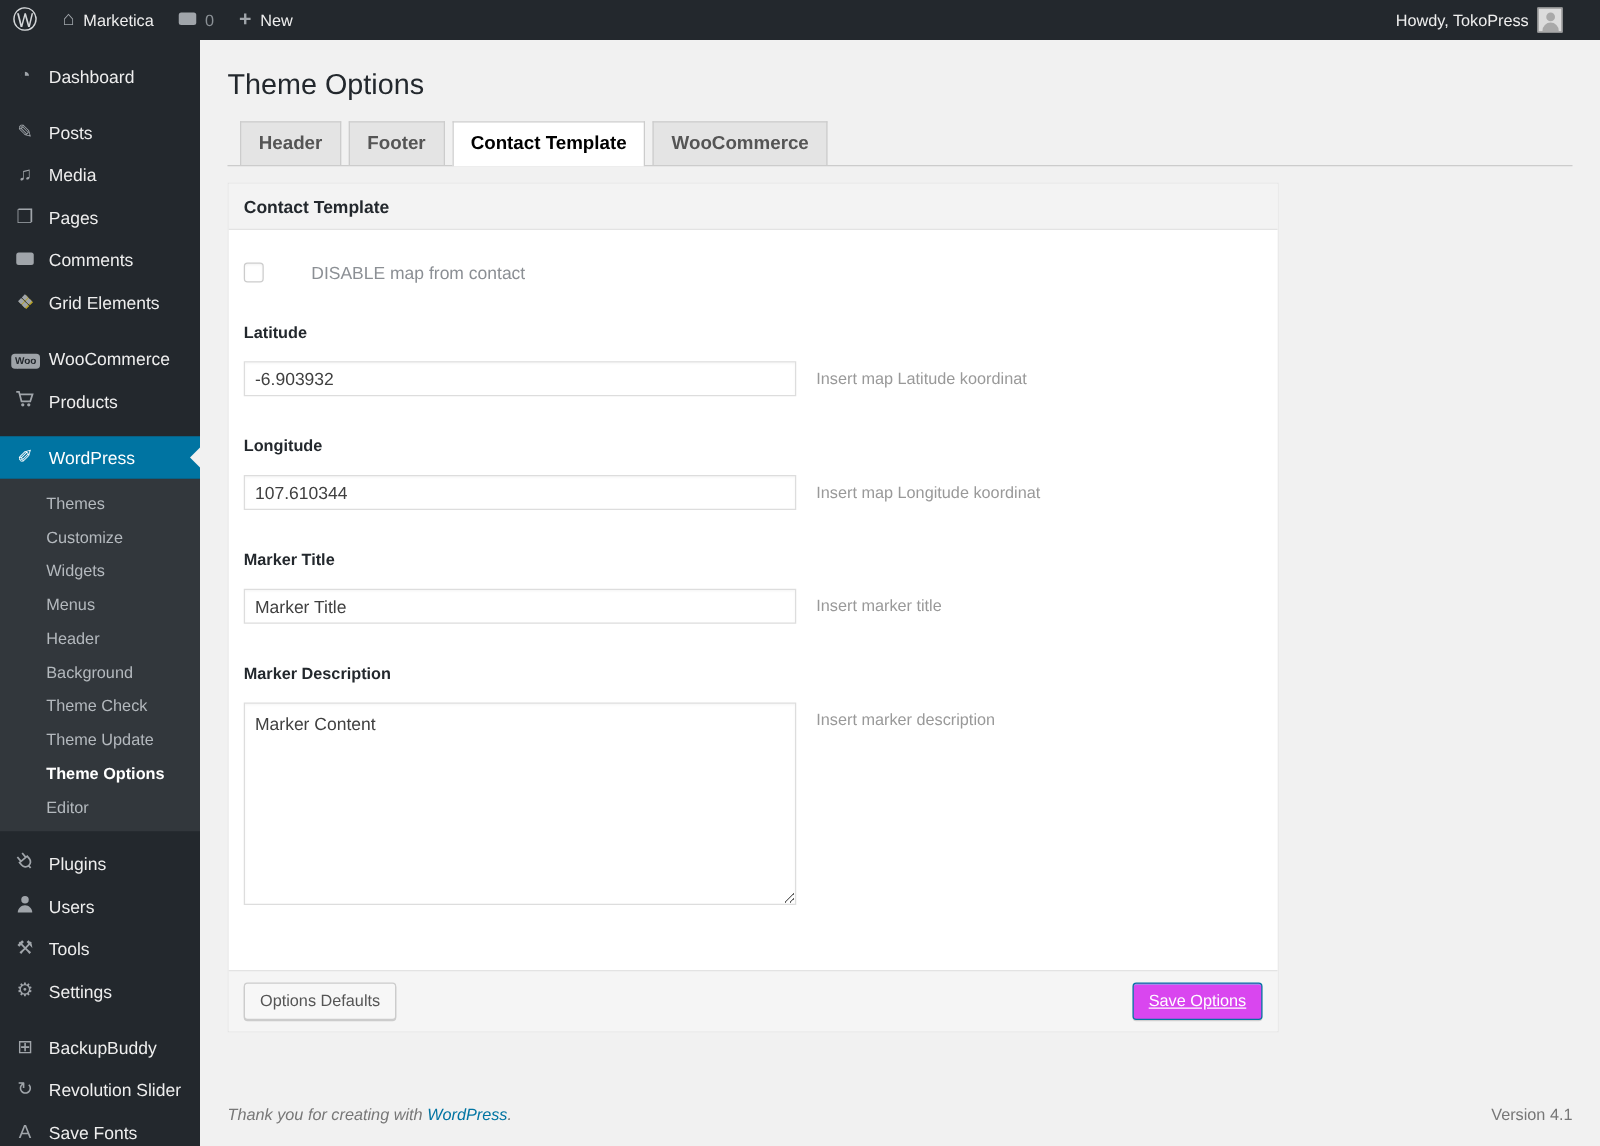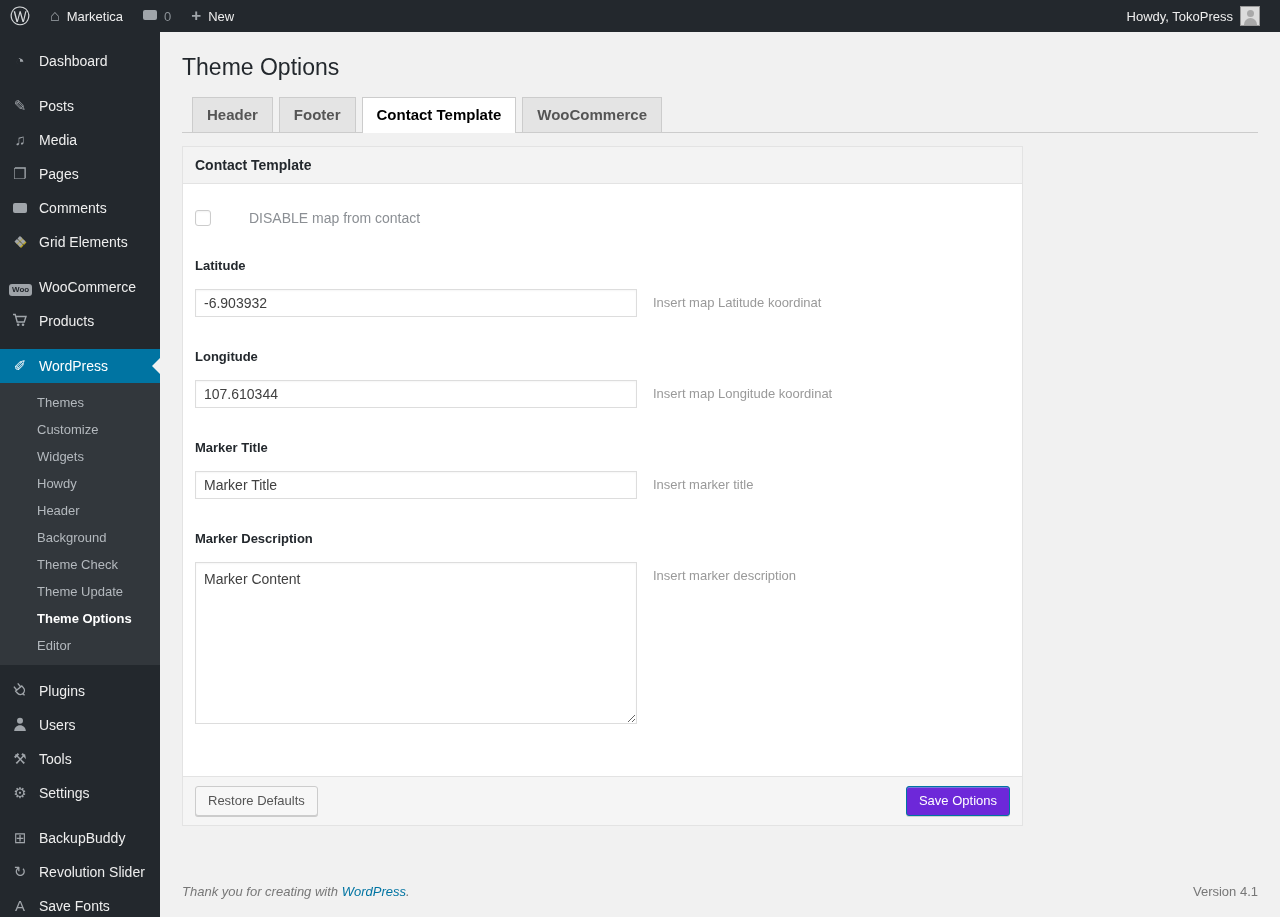--- a/index.html
+++ b/index.html
@@ -25,21 +25,21 @@
   .ab-bubble{
     position:relative; width:14px; height:10px; background:#a0a5aa;
     border-radius:2px; display:inline-block; margin-top:-2px;
   }
   .ab-bubble::after{
     content:""; position:absolute; left:2px; bottom:-4px;
     border:4px solid transparent; border-top-color:#a0a5aa; border-left-width:2px; border-right-width:2px;
   }
   .ab-count{ color:#8b9196; }
   .plus-glyph{ font-size:17px; font-weight:bold; color:#a0a5aa; line-height:16px; }
-  #ab-right{ margin-left:auto; display:flex; align-items:center; gap:8px; padding-right:10px; }
+  #ab-right{ margin-left:auto; display:flex; align-items:center; gap:8px; padding-right:20px; }
   .avatar{
     width:20px; height:20px; background:#dcdcdc; position:relative; overflow:hidden;
     border:1px solid #999;
   }
   .avatar .head{ position:absolute; top:3px; left:6px; width:7px; height:7px; border-radius:50%; background:#a9a9a9; }
   .avatar .body{ position:absolute; top:11px; left:3px; width:13px; height:9px; border-radius:7px 7px 0 0; background:#a9a9a9; }
 
   
   #sidebar{
     position:absolute; top:32px; left:0; width:160px; height:885px;
@@ -129,22 +129,23 @@
     background:#f5f5f5; border-top:1px solid #e3e3e3; padding:9px 12px;
     display:flex; justify-content:space-between; align-items:center;
   }
   .btn{ font-size:13px; border-radius:3px; padding:5px 12px; cursor:pointer; line-height:18px;
         font-family:"Liberation Sans", sans-serif; }
   .btn-secondary{
     background:#f7f7f7; border:1px solid #cccccc; color:#555555;
     box-shadow:0 1px 0 #cccccc;
   }
   .btn-primary{
-    background:#6d28d9; border:1px solid #0074a2; color:#ffffff;
+    background:#d946ef; border:1px solid #0074a2; color:#ffffff;
     box-shadow:inset 0 1px 0 rgba(120,200,230,.5), 0 1px 0 rgba(0,0,0,.15);
+    text-decoration:underline;
   }
 
   #page-footer{
     margin-top:58px; display:flex; justify-content:space-between; align-items:center;
     width:1076px;
   }
   #thanks{ font-size:13px; font-style:italic; color:#777777; }
   #thanks a{ color:#0074a2; text-decoration:none; cursor:pointer; }
   #version{ font-size:13px; color:#777777; }
 
@@ -221,21 +222,21 @@
   </div>
   <div class="menu-sep"></div>
   <div class="menu-item active">
     <span class="mi-icon">✐</span>
     <span>WordPress</span>
   </div>
   <div id="submenu">
     <div class="submenu-item">Themes</div>
     <div class="submenu-item">Customize</div>
     <div class="submenu-item">Widgets</div>
-    <div class="submenu-item">Howdy</div>
+    <div class="submenu-item">Menus</div>
     <div class="submenu-item">Header</div>
     <div class="submenu-item">Background</div>
     <div class="submenu-item">Theme Check</div>
     <div class="submenu-item">Theme Update</div>
     <div class="submenu-item active">Theme Options</div>
     <div class="submenu-item">Editor</div>
   </div>
   <div class="menu-sep" style="height:9px"></div>
   <div class="menu-item">
     <span class="mi-icon"><svg class="svg-icon" width="16" height="16" viewBox="0 0 16 16" style="transform:rotate(-40deg)">
@@ -323,21 +324,21 @@
         <div class="field-label">Marker Description</div>
         <div class="field-row">
           <textarea class="text-input" style="">Marker Content</textarea>
           <span class="hint">Insert marker description</span>
         </div>
       </div>
 
     </div>
 
     <div id="panel-footer">
-      <button class="btn btn-secondary">Restore Defaults</button>
+      <button class="btn btn-secondary">Options Defaults</button>
       <button class="btn btn-primary">Save Options</button>
     </div>
   </div>
 
   <div id="page-footer">
     <div id="thanks"><span>Thank you for creating with </span><a>WordPress</a><span>.</span></div>
     <div id="version">Version 4.1</div>
   </div>
 </div>
 

